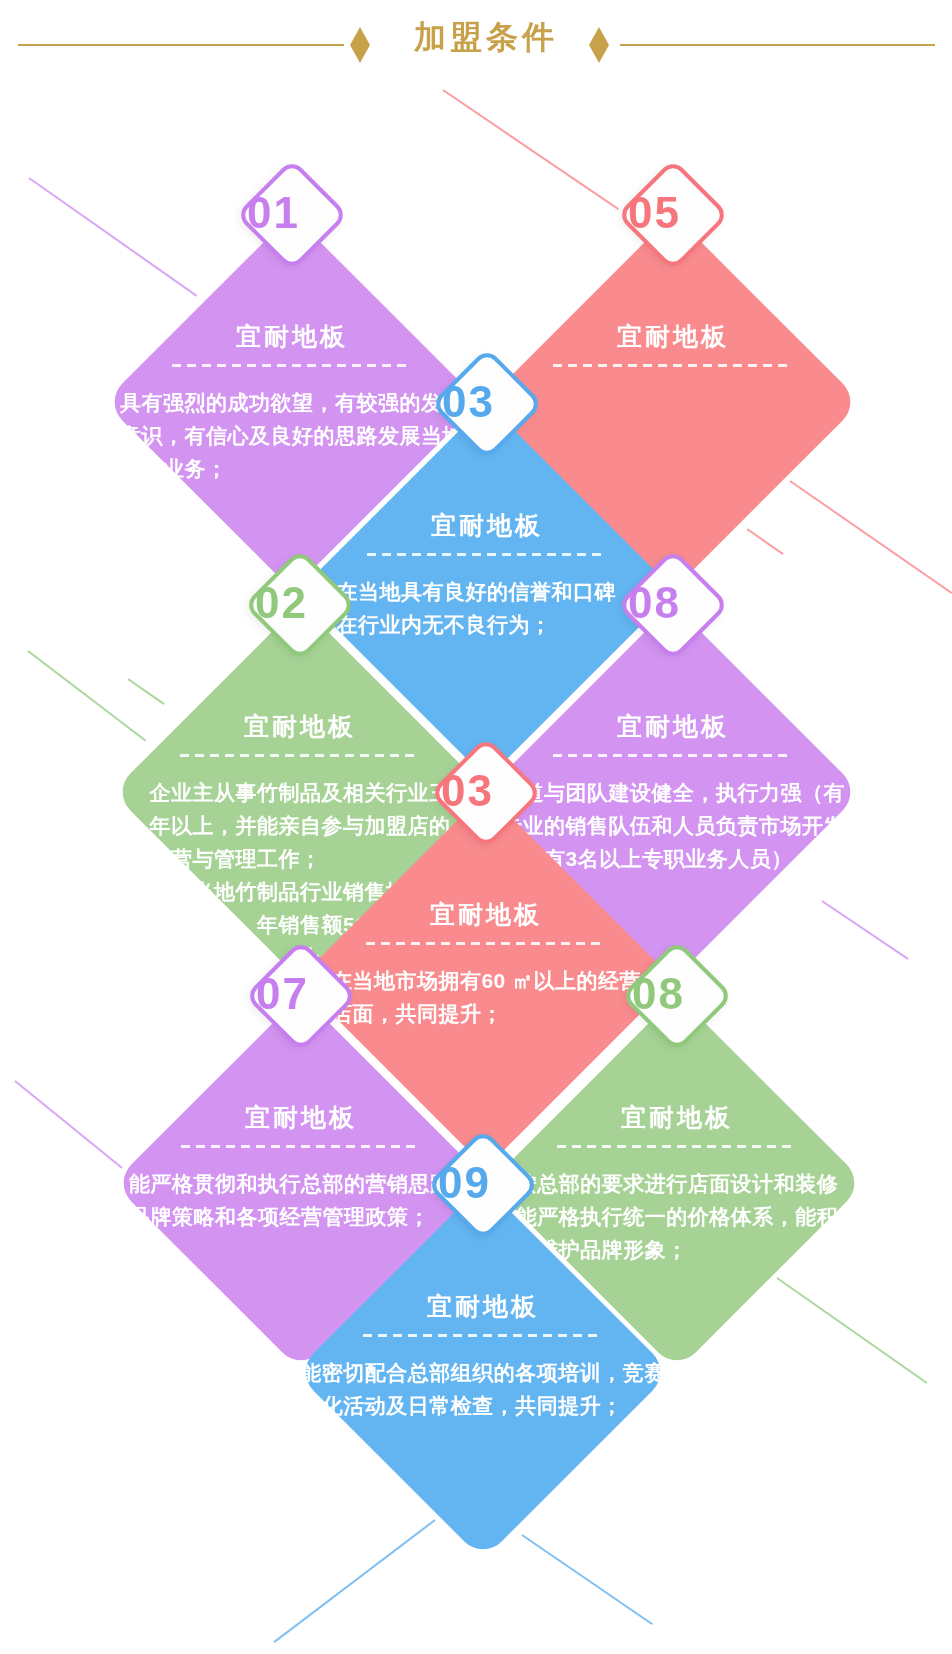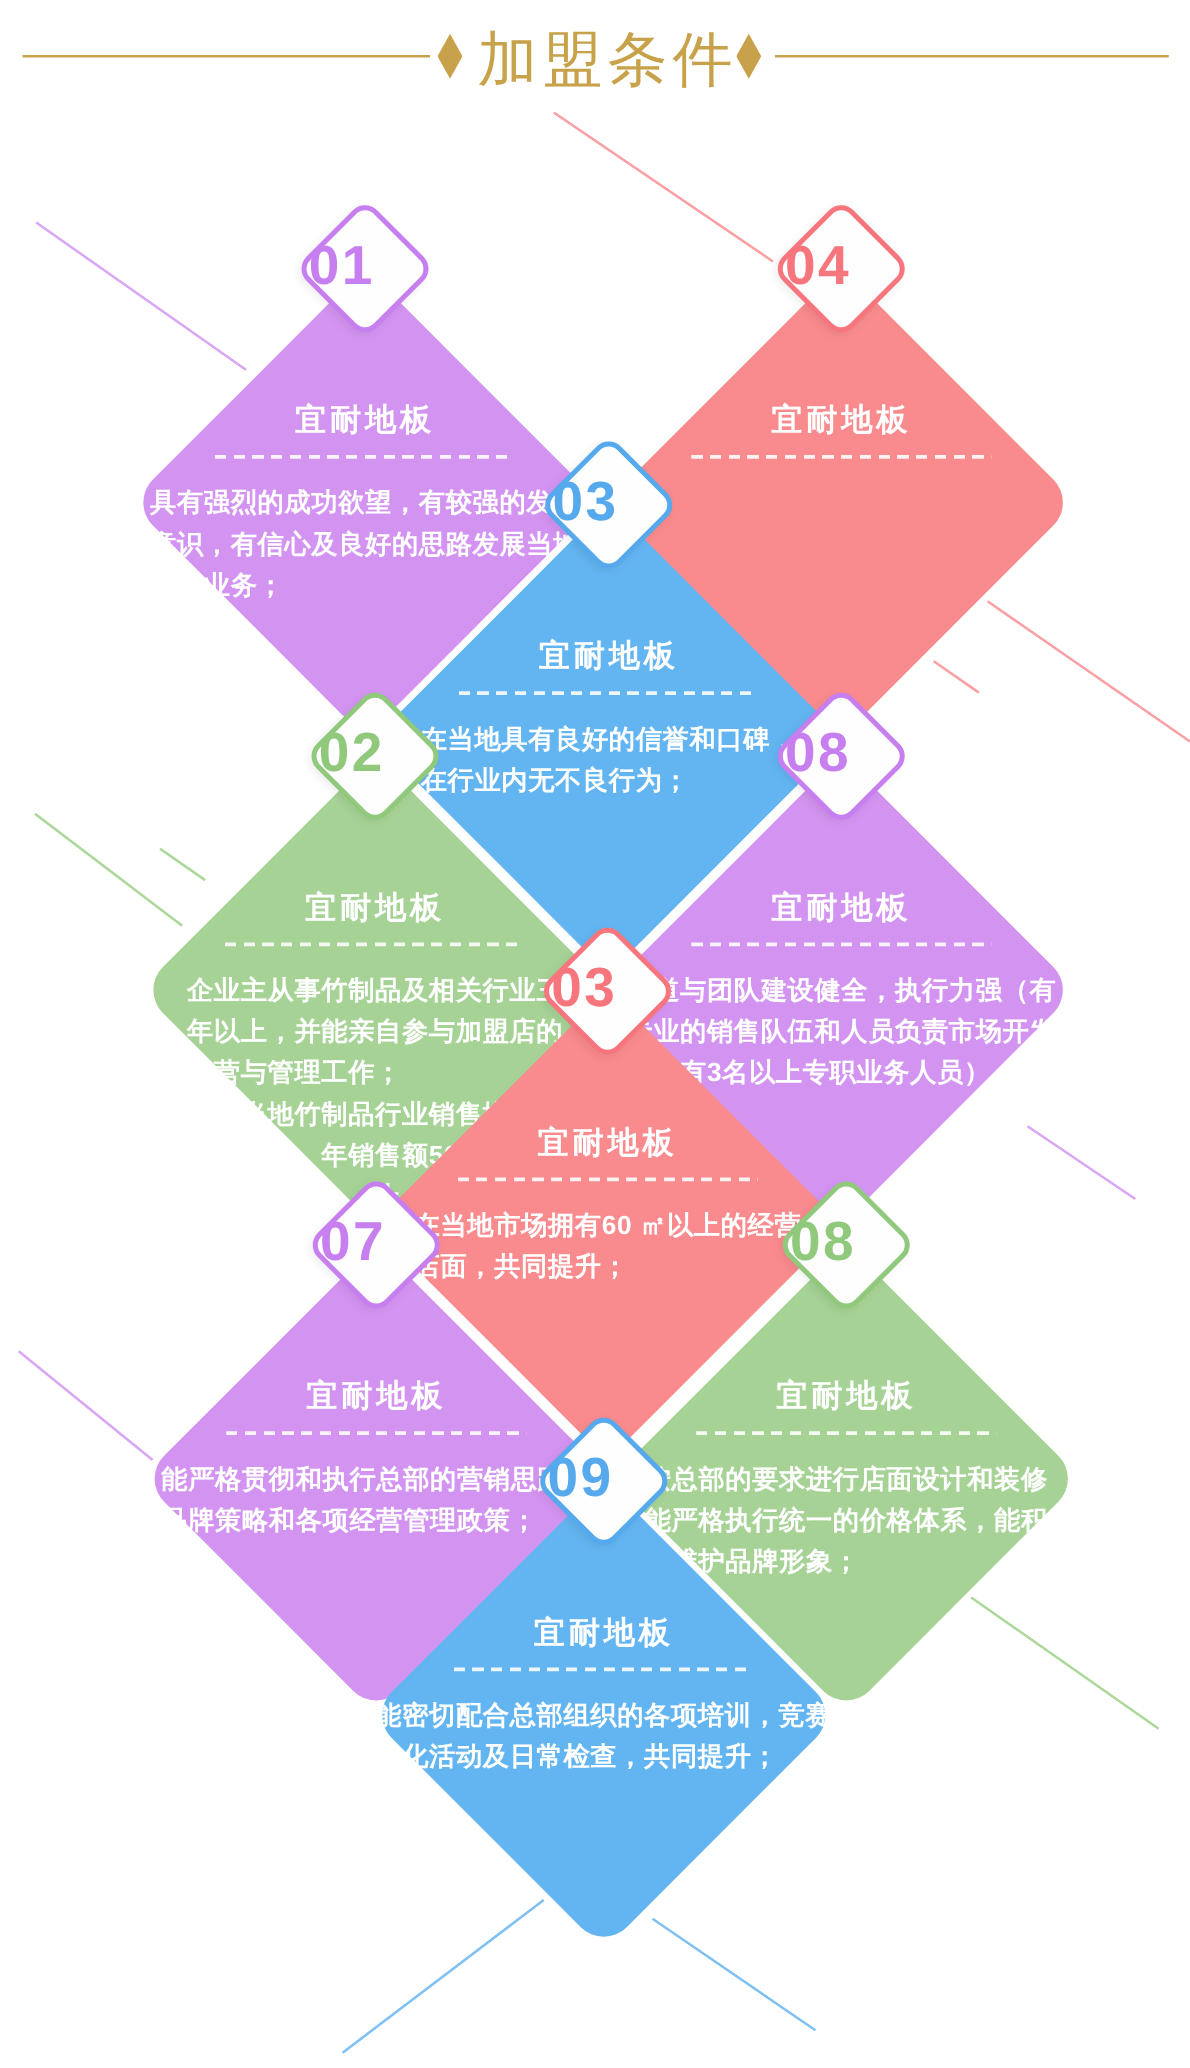--- a/index.html
+++ b/index.html
@@ -7,21 +7,21 @@
 
   
   .h-line{position:absolute;height:2px;background:var(--c-gold);top:44px;}
   .h-line.left{left:18px;width:326px;}
   .h-line.right{left:620px;width:315px;}
   .lozenge{position:absolute;width:20px;height:36px;top:27px;background:var(--c-gold);
            clip-path:polygon(50% 0,100% 50%,50% 100%,0 50%);}
   .lozenge.left{left:350px;}
   .lozenge.right{left:589px;}
   .h-title{position:absolute;left:0;right:0;top:16px;text-align:center;
-           font-size:48px;font-weight:normal;color:var(--c-gold);letter-spacing:4px;padding-left:20px;}
+           font-size:32px;font-weight:bold;color:var(--c-gold);letter-spacing:4px;padding-left:20px;}
 
   
   .line{position:absolute;height:2px;transform-origin:0 50%;}
   .line.purple{background:var(--c-purple-line);}
   .line.red{background:var(--c-red-line);}
   .line.green{background:var(--c-green-line);}
   .line.blue{background:var(--c-blue-line);}
 
   
   .dgroup{position:absolute;left:0;top:0;width:0;height:0;}
@@ -78,21 +78,21 @@
     <div class="bnum">01</div>
   </div>
 
   <div class="dgroup" style="--cx: 673px; --cy: 402px; --fill: var(--c-red-fill); --accent: var(--c-red-accent);">
     <div class="rhombus"></div>
     <div class="dcontent">
       <div class="dtitle">宜耐地板</div>
       <div class="ddash"></div>
     </div>
     <div class="badge"></div>
-    <div class="bnum">04</div>
+    <div class="bnum">05</div>
   </div>
 
   <div class="dgroup" style="--cx: 487px; --cy: 591px; --fill: var(--c-blue-fill); --accent: var(--c-blue-accent);">
     <div class="rhombus"></div>
     <div class="dcontent">
       <div class="dtitle">宜耐地板</div>
       <div class="ddash"></div>
       <div class="dbody">在当地具有良好的信誉和口碑，
 在行业内无不良行为；</div>
     </div>

